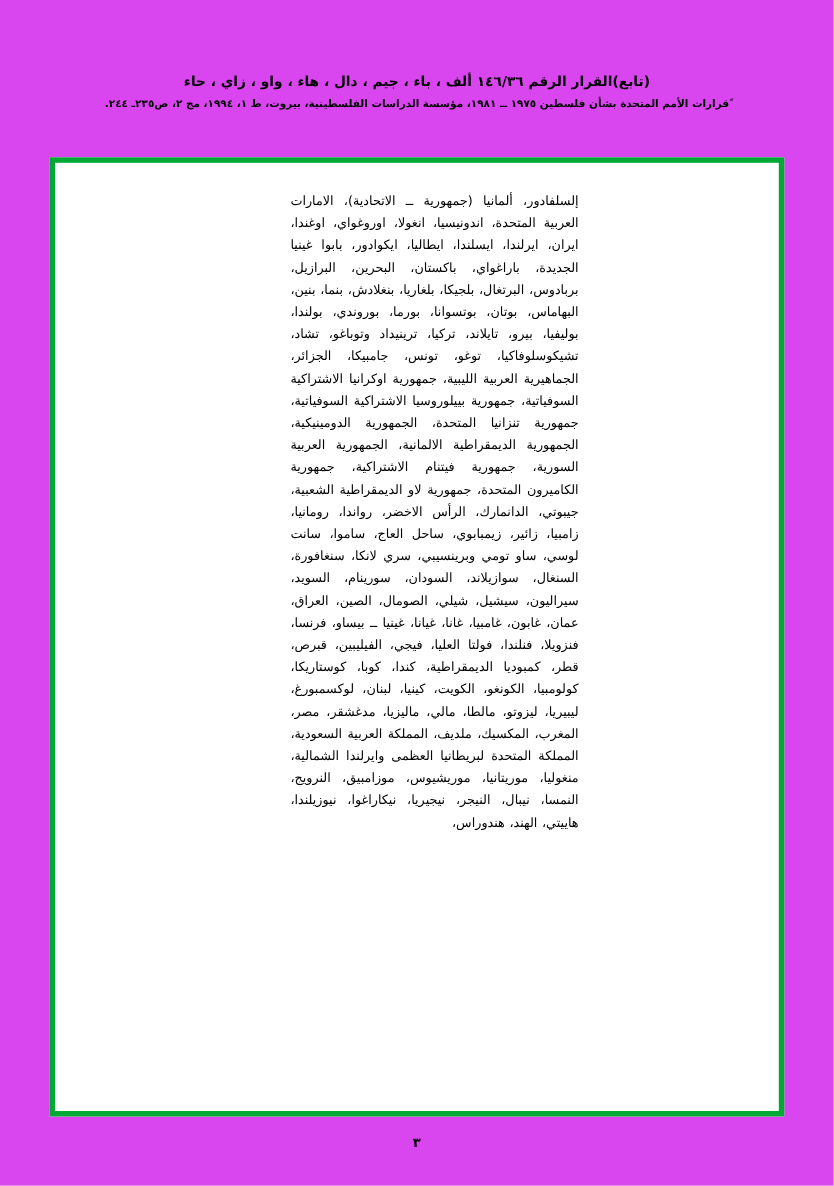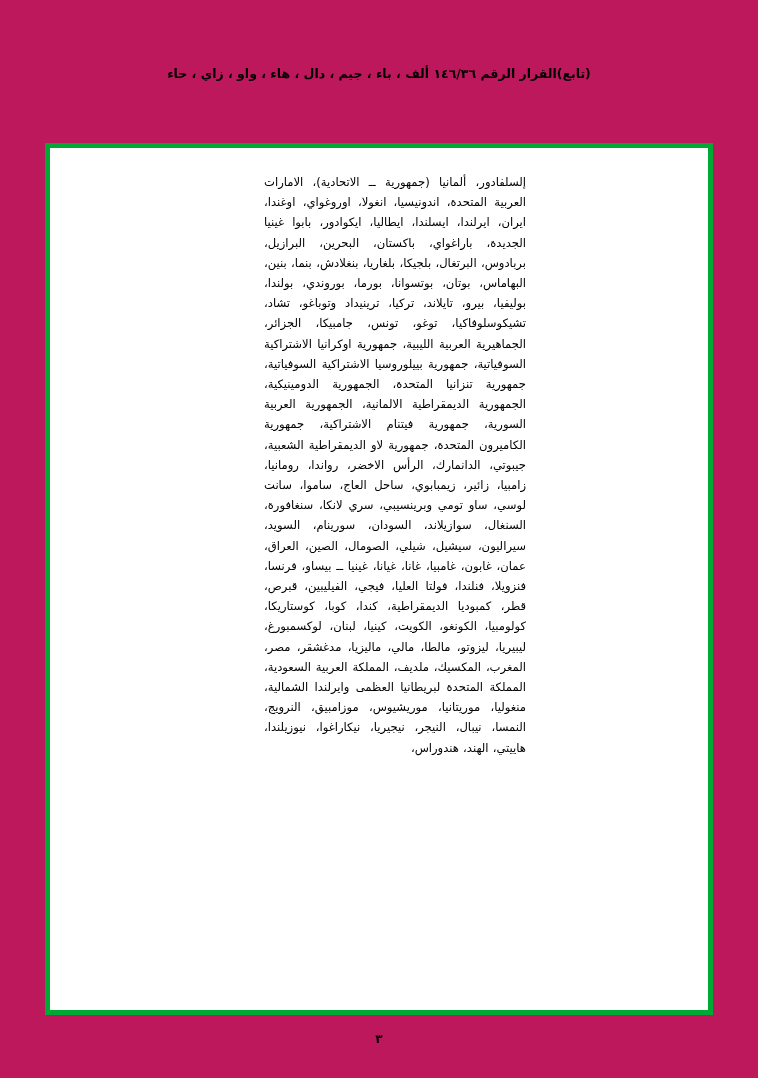--- a/index.html
+++ b/index.html
@@ -4,21 +4,21 @@
 <style>
   html, body {
     margin: 0;
     padding: 0;
     background: #ffffff;
   }
   .page {
     position: relative;
     width: 758px;
     height: 1078px;
-    background: #be185d;
+    background: #d946ef;
     font-family: "DejaVu Sans", sans-serif;
     overflow: hidden;
   }
   .header {
     position: absolute;
     top: 66px;
     left: 0;
     width: 758px;
     text-align: center;
   }
@@ -81,20 +81,21 @@
     color: #000000;
   }
 </style>
 </head>
 <body>
 
 <div class="page">
 
   <div class="header">
     <div class="header-line1">(تابع)القرار الرقم  ١٤٦/٣٦ ألف ، باء ، جيم ، دال ، هاء ، واو ، زاي ، حاء</div>
+    <div class="header-line2">ًقرارات الأمم المتحدة بشأن فلسطين ١٩٧٥ ــ ١٩٨١، مؤسسة الدراسات الفلسطينية، بيروت، ط ١، ١٩٩٤، مج ٢، ص٢٣٥ـ ٢٤٤.</div>
   </div>
 
   <div class="frame"></div>
 
   <div class="body-text">
     <div class="col">إلسلفادور، ألمانيا (جمهورية ــ الاتحادية)، الامارات العربية المتحدة، اندونيسيا، انغولا، اوروغواي، اوغندا، ايران، ايرلندا، ايسلندا، ايطاليا، ايكوادور، بابوا غينيا الجديدة، باراغواي، باكستان، البحرين، البرازيل، بربادوس، البرتغال، بلجيكا، بلغاريا، بنغلادش، بنما، بنين، البهاماس، بوتان، بوتسوانا، بورما، بوروندي، بولندا، بوليفيا، بيرو، تايلاند، تركيا، ترينيداد وتوباغو، تشاد، تشيكوسلوفاكيا، توغو، تونس، جامبيكا، الجزائر، الجماهيرية العربية الليبية، جمهورية اوكرانيا الاشتراكية السوفياتية، جمهورية بييلوروسيا الاشتراكية السوفياتية، جمهورية تنزانيا المتحدة، الجمهورية الدومينيكية، الجمهورية الديمقراطية الالمانية، الجمهورية العربية السورية، جمهورية فيتنام الاشتراكية، جمهورية الكاميرون المتحدة، جمهورية لاو الديمقراطية الشعبية، جيبوتي، الدانمارك، الرأس الاخضر، رواندا، رومانيا، زامبيا، زائير، زيمبابوي، ساحل العاج، ساموا، سانت لوسي، ساو تومي وبرينسيبي، سري لانكا، سنغافورة، السنغال، سوازيلاند، السودان، سورينام، السويد، سيراليون، سيشيل، شيلي، الصومال، الصين، العراق، عمان، غابون، غامبيا، غانا، غيانا، غينيا ــ بيساو، فرنسا، فنزويلا، فنلندا، فولتا العليا، فيجي، الفيليبين، قبرص، قطر، كمبوديا الديمقراطية، كندا، كوبا، كوستاريكا، كولومبيا، الكونغو، الكويت، كينيا، لبنان، لوكسمبورغ، ليبيريا، ليزوتو، مالطا، مالي، ماليزيا، مدغشقر، مصر، المغرب، المكسيك، ملديف، المملكة العربية السعودية، المملكة المتحدة لبريطانيا العظمى وايرلندا الشمالية، منغوليا، موريتانيا، موريشيوس، موزامبيق، النرويج، النمسا، نيبال، النيجر، نيجيريا، نيكاراغوا، نيوزيلندا، هاييتي، الهند، هندوراس،</div>
   </div>
 
   <div class="footer">
     <span>٣</span>

